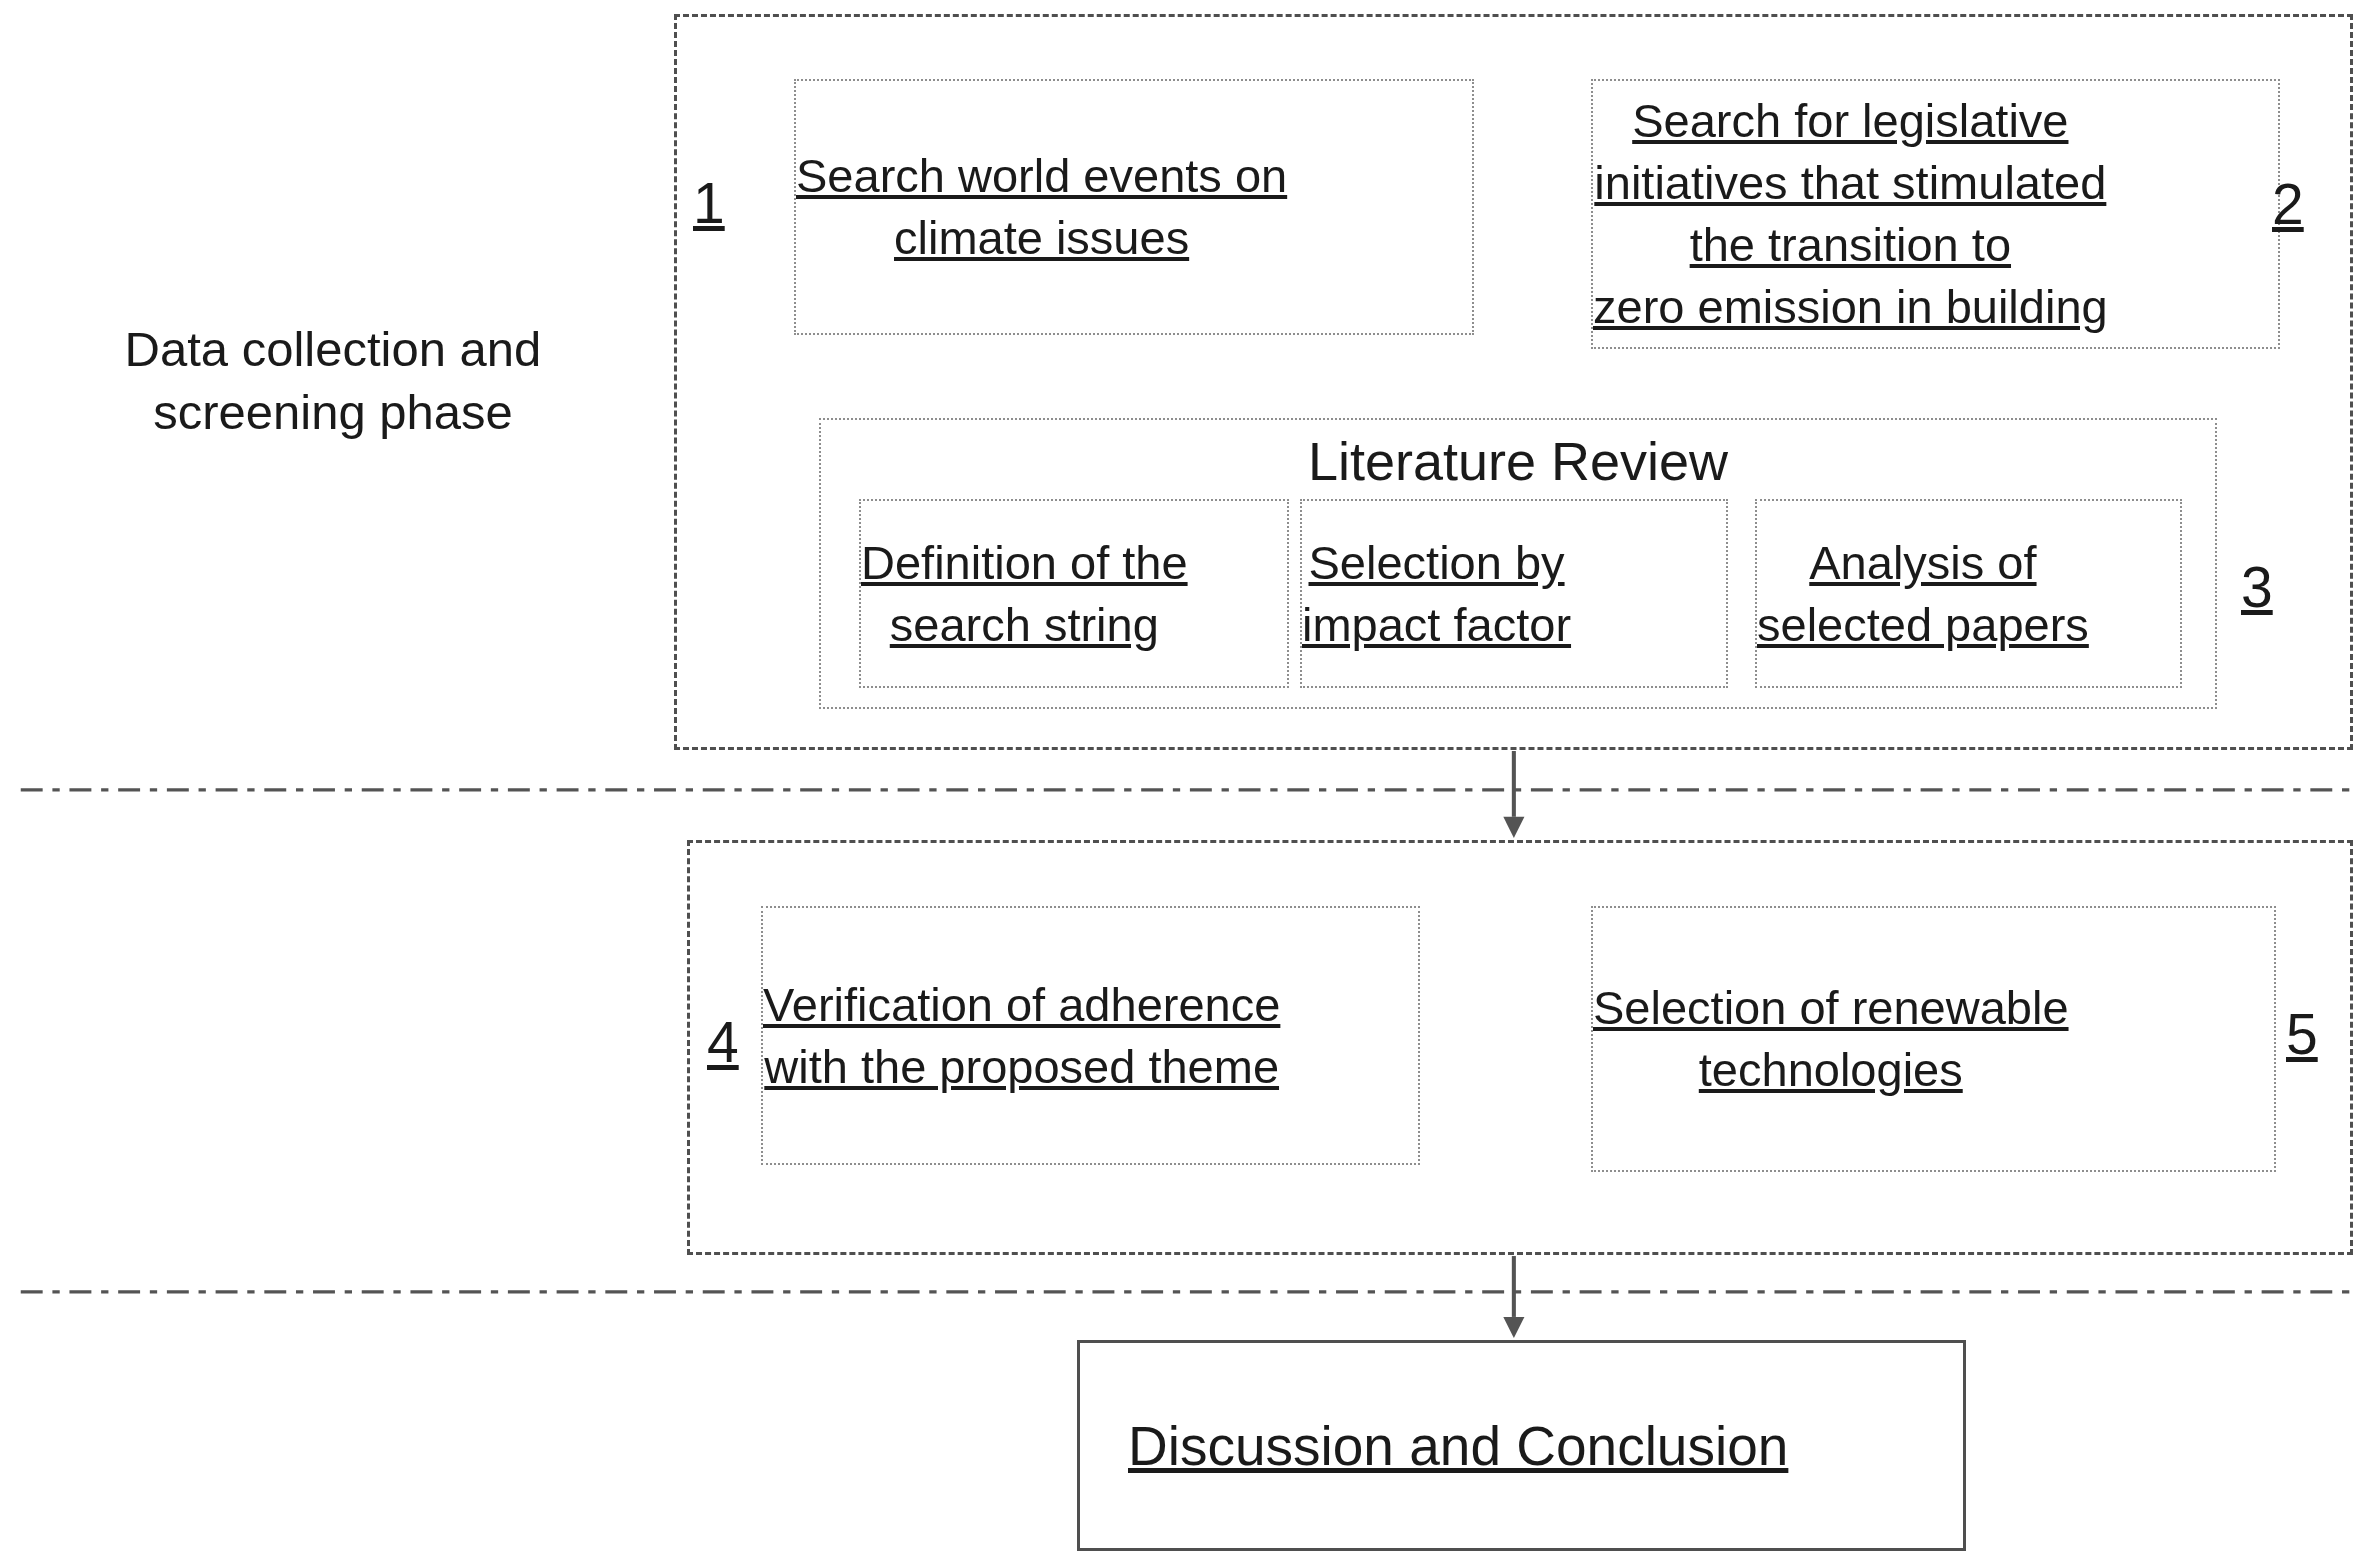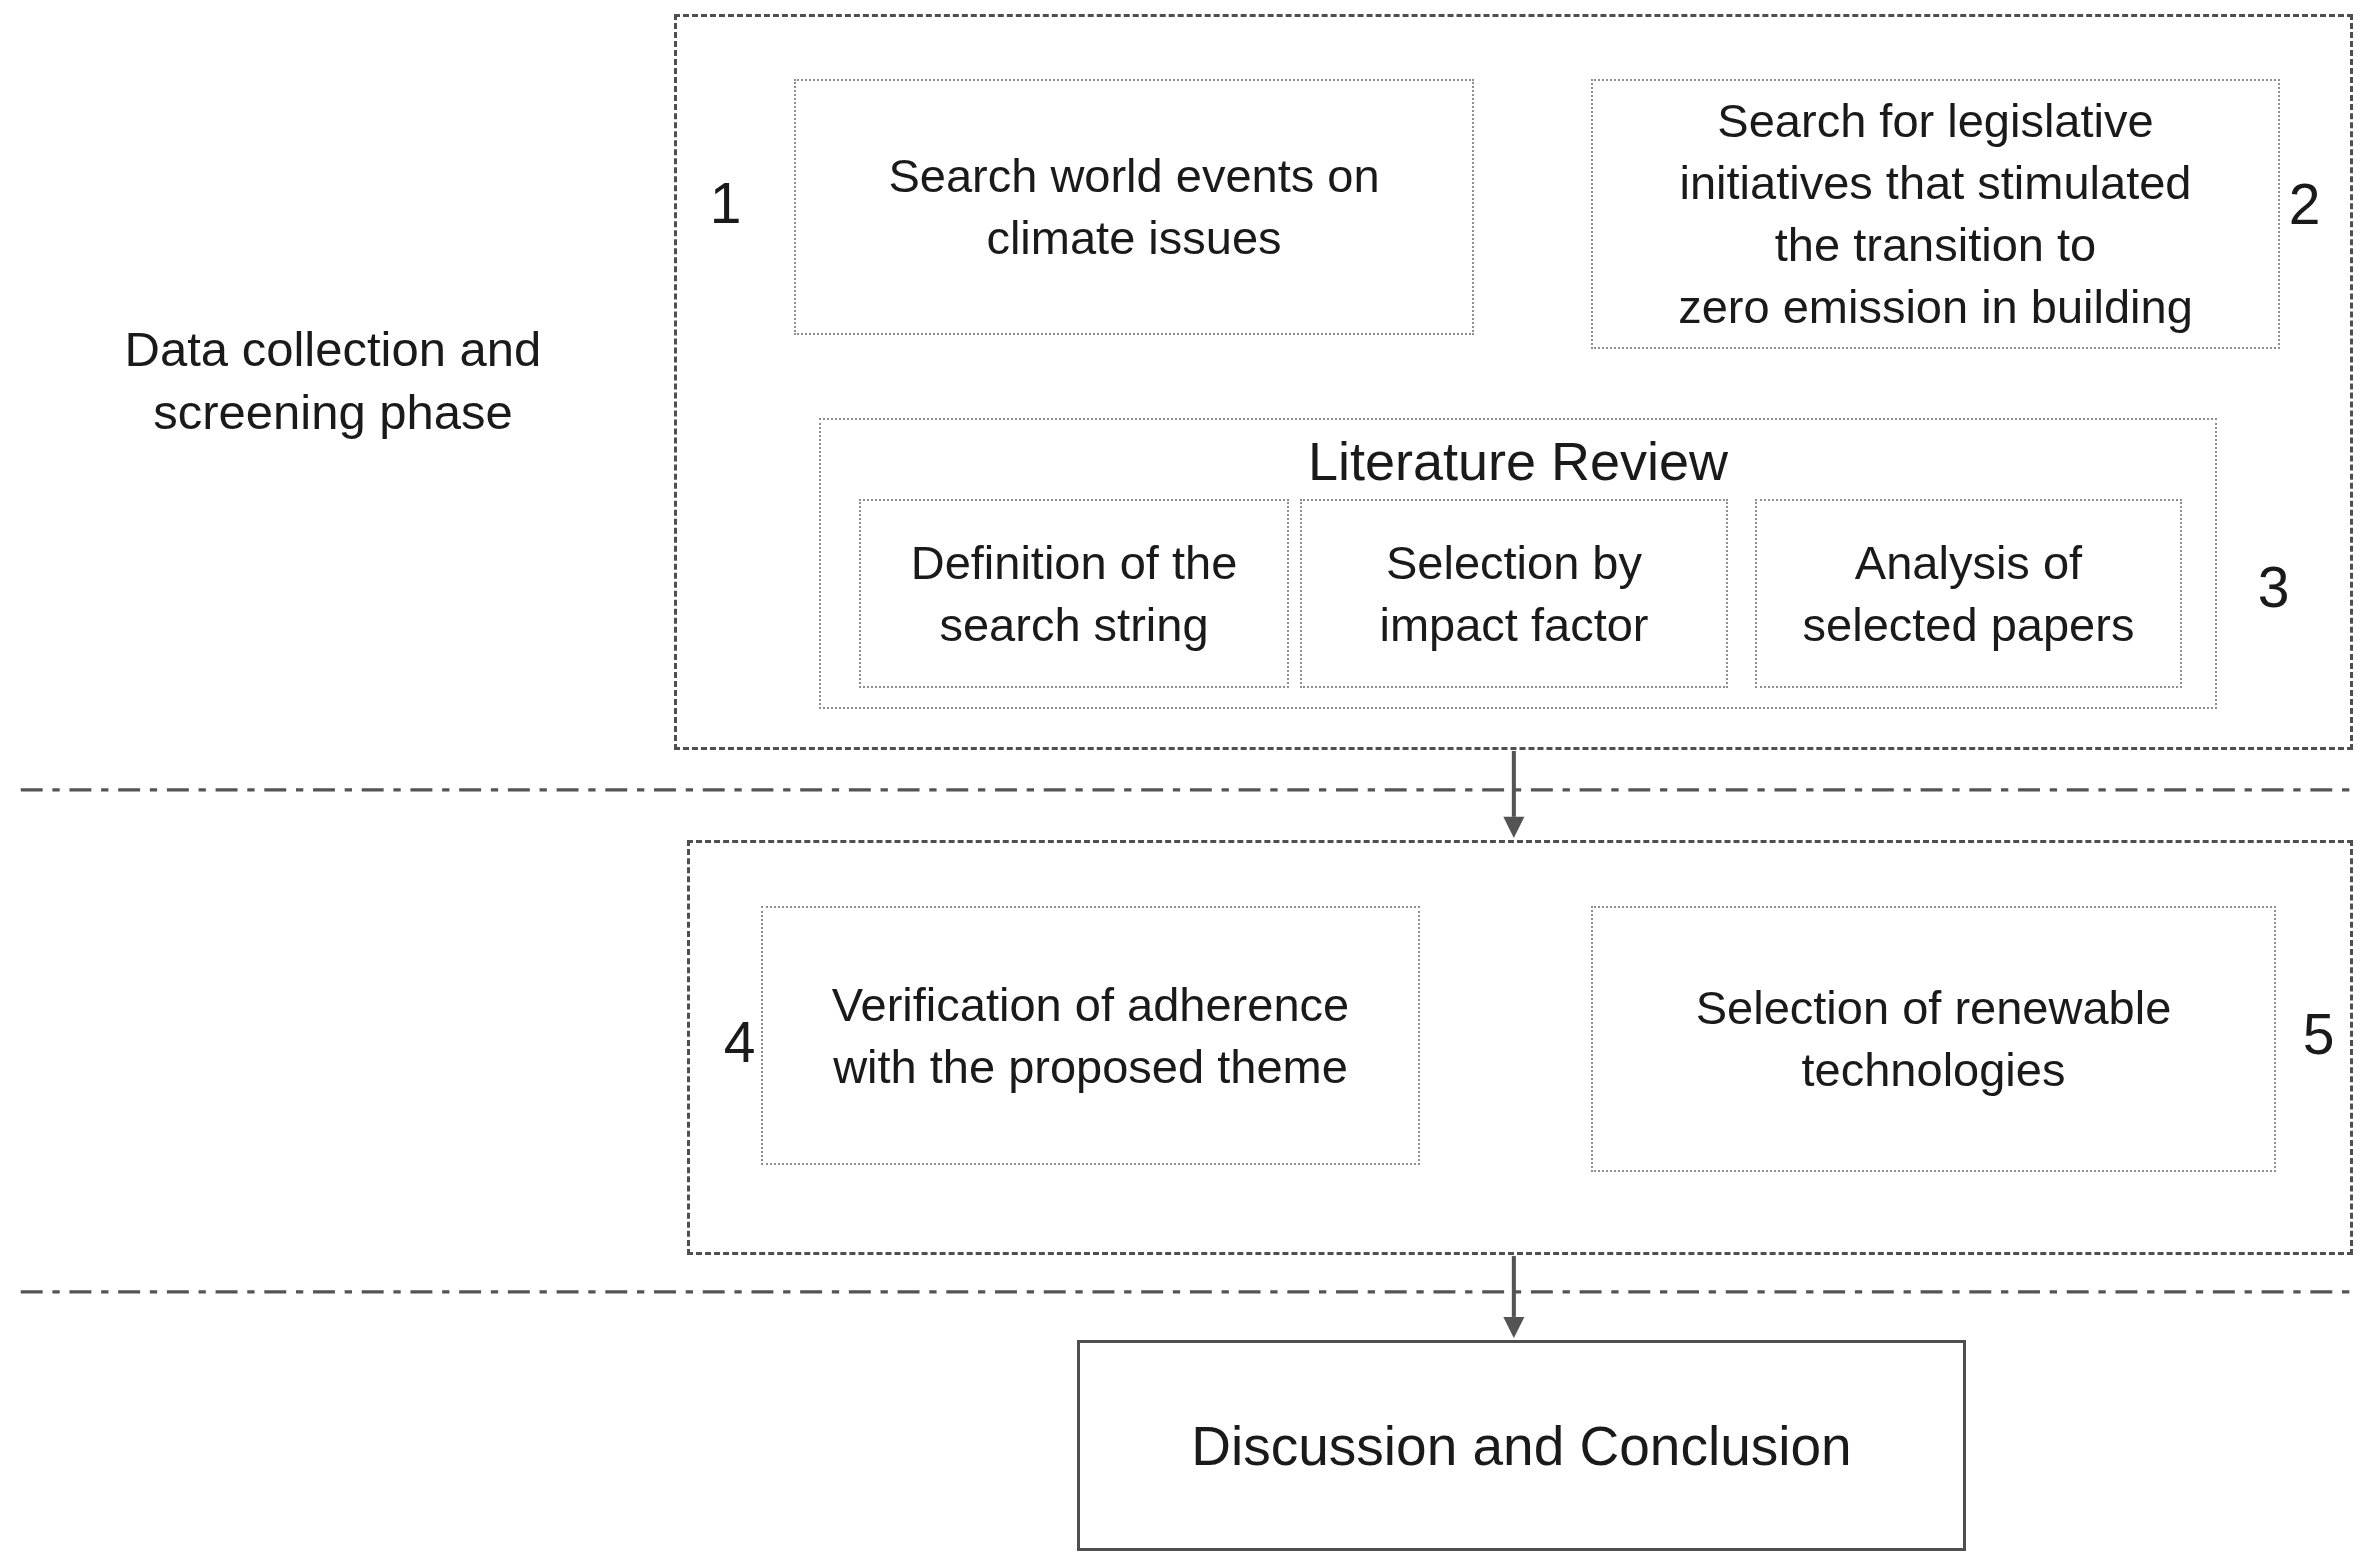--- a/index.html
+++ b/index.html
@@ -9,22 +9,23 @@
     height: 1567px;
     background: #ffffff;
     font-family: "Liberation Sans", "DejaVu Sans", sans-serif;
     color: #1a1a1a;
     overflow: hidden;
   }
   .abs { position: absolute; box-sizing: border-box; }
   .center-flex {
     display: flex;
     align-items: center;
-    justify-content: center;
+    justify-content: flex-start;
     text-align: center;
+    text-decoration: underline;
   }
   .multiline { white-space: pre-line; }
   .phase-container { border: 3.2px dashed #4f4f4f; }
   .dotted-box { border: 2.4px dotted #8e8e8e; }
   .solid-box { border: 3.2px solid #4f4f4f; }
   .side-label {
     font-size: 49px;
     line-height: 63px;
     text-align: center;
     white-space: pre-line;
@@ -121,18 +122,18 @@
 with the proposed theme</span>
   </div>
 
   <div class="abs dotted-box center-flex" style="left:1591px; top:906px; width:685px; height:266px;">
     <span class="box-text multiline">Selection of renewable
 technologies</span>
   </div>
 
   <div class="abs step-number center-flex" style="left:2286px; top:1006px; width:65px; height:57px;">5</div>
 
-  <div class="abs solid-box center-flex" style="left:1077px; top:1340px; width:889px; height:211px;">
+  <div class="abs solid-box center-flex" style="left:1077px; top:1340px; width:889px; height:211px;padding-left:48px;">
     <span class="conclusion-text">Discussion and Conclusion</span>
   </div>
 
 </div>
 
 
 </body></html>

